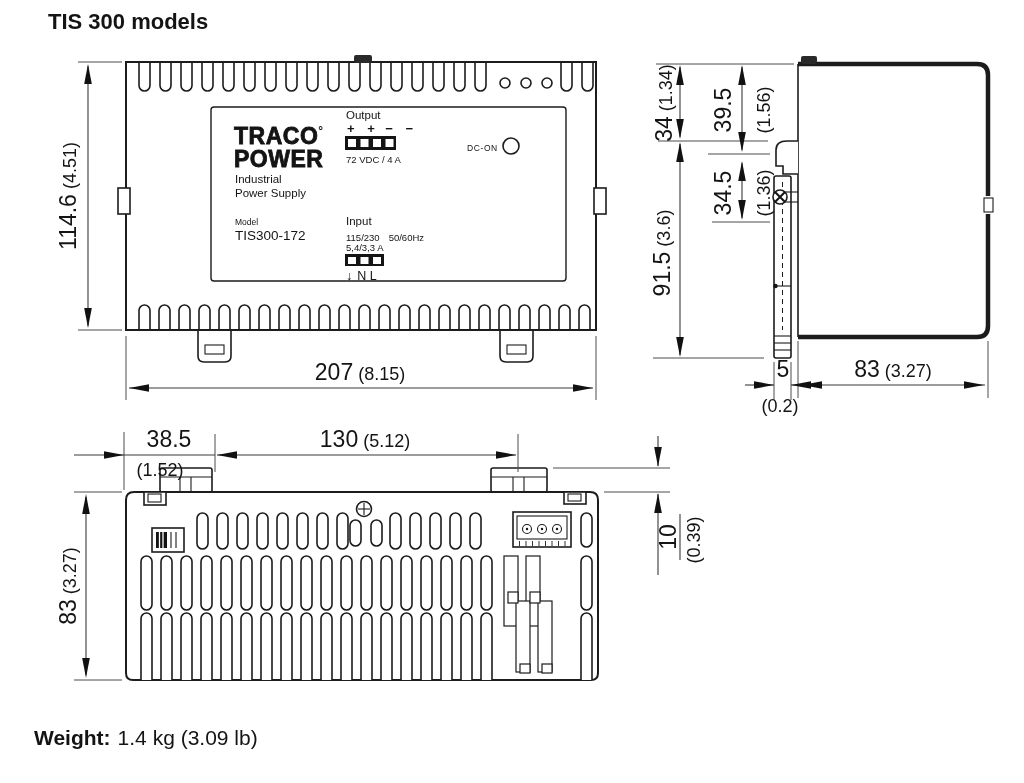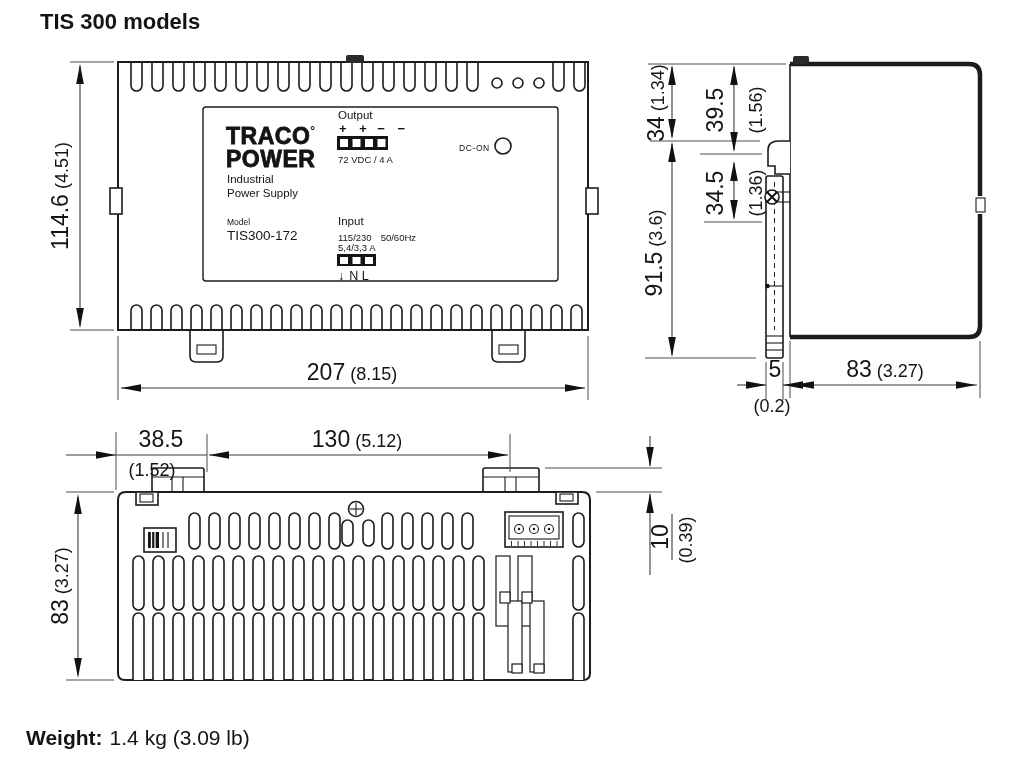--- a/index.html
+++ b/index.html
@@ -1,16 +1,16 @@
 <!DOCTYPE html>
 <html><head>
 <meta charset="utf-8">
 <style>
   html,body{margin:0;padding:0;background:#ffffff;}
-  #stage{width:836px;height:783px;position:relative;background:#fff;}
+  #stage{width:836px;height:783px;position:relative;background:#fff;padding-left:8px;}
   svg{display:block;}
   text{font-family:"Liberation Sans","DejaVu Sans",sans-serif;fill:#141414;}
   .title{font-size:22px;font-weight:bold;}
   .weight{font-size:21px;}
   .b{font-weight:bold;}
   .body{fill:#fff;stroke:#1c1c1c;stroke-width:2;}
   .panel{fill:#fff;stroke:#1c1c1c;stroke-width:1.4;}
   .ln{fill:#fff;stroke:#1c1c1c;stroke-width:1.6;}
   .lnthin{fill:#fff;stroke:#1c1c1c;stroke-width:1.1;}
   .lnw{fill:#fff;stroke:#1c1c1c;stroke-width:1.2;}

